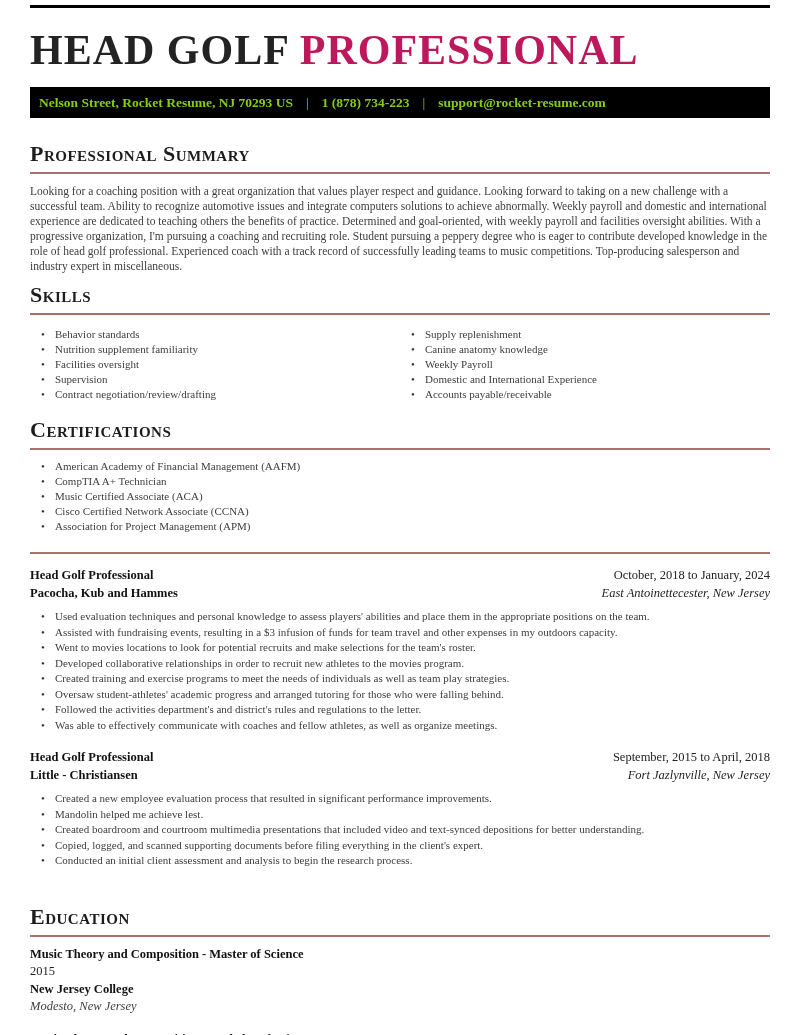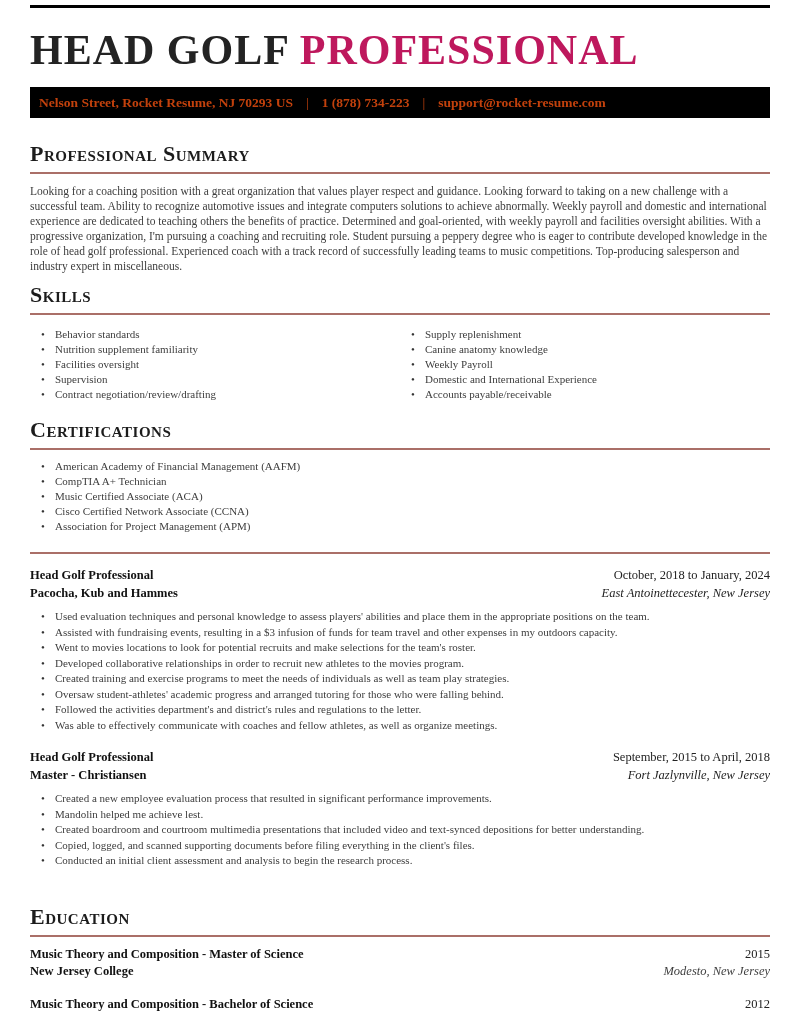--- a/index.html
+++ b/index.html
@@ -22,21 +22,21 @@
     line-height: 46px;
     color: #232323;
     white-space: nowrap;
   }
   .resume-title .title-red { color: #be185d; }
 
   .contact-bar {
     margin-top: 14px;
     height: 31px;
     background: #000;
-    color: #c2410c;
+    color: #84cc16;
     display: flex;
     align-items: center;
     padding-left: 9px;
     font-size: 13.5px;
     font-weight: bold;
   }
   .contact-bar .sep { margin: 0 13px; font-weight: normal; }
 
   .section { margin-top: 0; }
   .section h2 {
@@ -97,20 +97,21 @@
   .job ul.dotted li { line-height: 15.5px; }
 
   .edu-entry { margin-top: 9px; }
   .edu-entry + .edu-entry { margin-top: 15px; }
   .edu-row {
     display: flex;
     justify-content: space-between;
     align-items: baseline;
     line-height: 17.5px;
     font-size: 12.5px;
+    flex-direction: column;
   }
   .edu-row .edu-degree, .edu-row .edu-school { font-weight: bold; color: #111; }
   .edu-row .edu-year { color: #222; }
   .edu-row .edu-location { font-style: italic; color: #404040; }
 </style>
 </head>
 <body>
 
 <div class="page">
 
@@ -188,28 +189,28 @@
         <li>Was able to effectively communicate with coaches and fellow athletes, as well as organize meetings.</li>
       </ul>
     </div>
 
     <div class="job">
       <div class="job-row">
         <span class="job-title">Head Golf Professional</span>
         <span class="job-dates">September, 2015 to April, 2018</span>
       </div>
       <div class="job-row">
-        <span class="job-company">Master - Christiansen</span>
+        <span class="job-company">Little - Christiansen</span>
         <span class="job-location">Fort Jazlynville, New Jersey</span>
       </div>
       <ul class="dotted">
         <li>Created a new employee evaluation process that resulted in significant performance improvements.</li>
         <li>Mandolin helped me achieve lest.</li>
         <li>Created boardroom and courtroom multimedia presentations that included video and text-synced depositions for better understanding.</li>
-        <li>Copied, logged, and scanned supporting documents before filing everything in the client's files.</li>
+        <li>Copied, logged, and scanned supporting documents before filing everything in the client's expert.</li>
         <li>Conducted an initial client assessment and analysis to begin the research process.</li>
       </ul>
     </div>
   </div>
 
   <div class="section sec-education">
     <h2>Education</h2>
     <div class="section-rule"></div>
 
     <div class="edu-entry">

